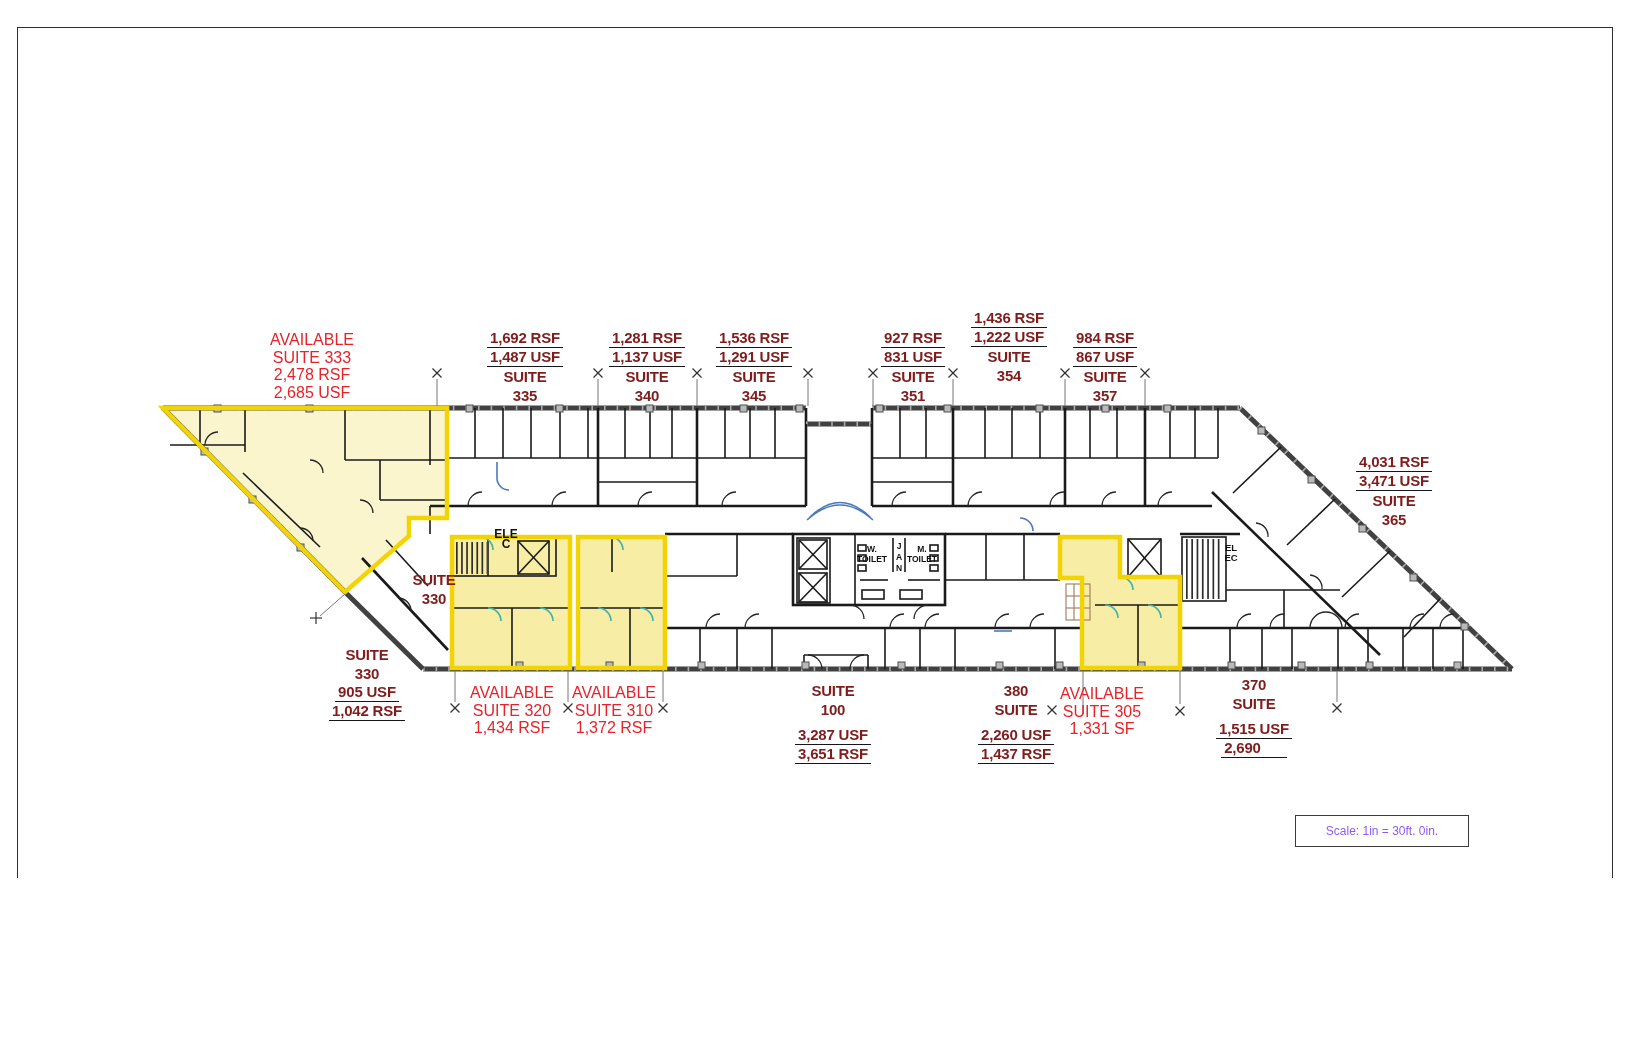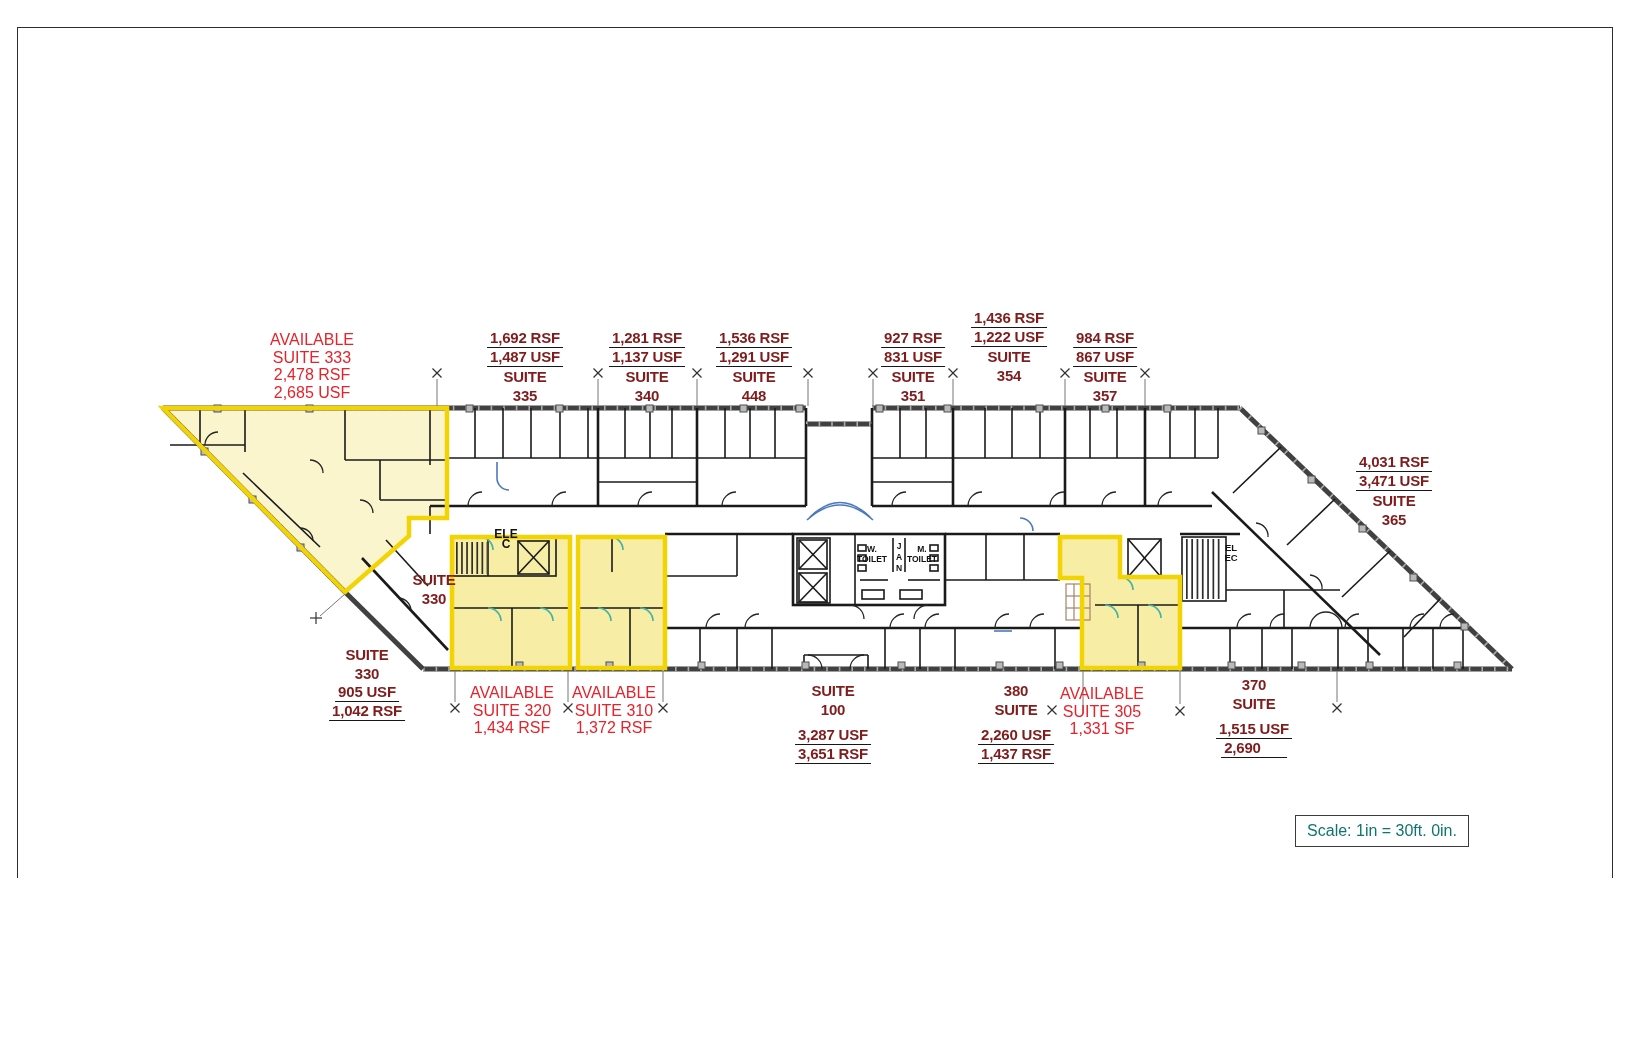--- a/index.html
+++ b/index.html
@@ -33,21 +33,21 @@
   .u{display:inline-block;border-bottom:1.6px solid #161616;padding:0 3px 0 3px;}
   .u-wide{padding-right:26px;}
   .gap{height:7px;}
   .red{color:#e8222a;font-weight:400;font-size:16px;line-height:17.5px;letter-spacing:0;}
   .tiny{position:absolute;transform:translateX(-50%);text-align:center;white-space:nowrap;
         font-weight:700;font-size:8.5px;line-height:9.5px;color:#111;}
   .vert{position:absolute;writing-mode:vertical-rl;text-orientation:upright;
         font-weight:700;font-size:8.5px;letter-spacing:1px;color:#111;}
   #scale-box{position:absolute;left:1295px;top:815px;width:172px;height:30px;
         border:1.5px solid #3a3a3a;display:flex;align-items:center;justify-content:center;
-        font-size:16px;color:#0f766e;}
+        font-size:12px;color:#8b5cf6;}
 </style>
 </head>
 <body>
 
 <div id="canvas">
   <div id="page-frame"></div>
 
   <svg width="1632" height="1056" viewBox="0 0 1632 1056">
 
     <g>
@@ -389,21 +389,21 @@
     <div><span class="u">1,281 RSF</span></div>
     <div><span class="u">1,137 USF</span></div>
     <div class="nm">SUITE</div>
     <div class="nm">340</div>
   </div>
 
   <div class="lbl" style="left:754px;top:329px">
     <div><span class="u">1,536 RSF</span></div>
     <div><span class="u">1,291 USF</span></div>
     <div class="nm">SUITE</div>
-    <div class="nm">448</div>
+    <div class="nm">345</div>
   </div>
 
   <div class="lbl" style="left:913px;top:329px">
     <div><span class="u">927 RSF</span></div>
     <div><span class="u">831 USF</span></div>
     <div class="nm">SUITE</div>
     <div class="nm">351</div>
   </div>
 
   <div class="lbl" style="left:1009px;top:309px">

